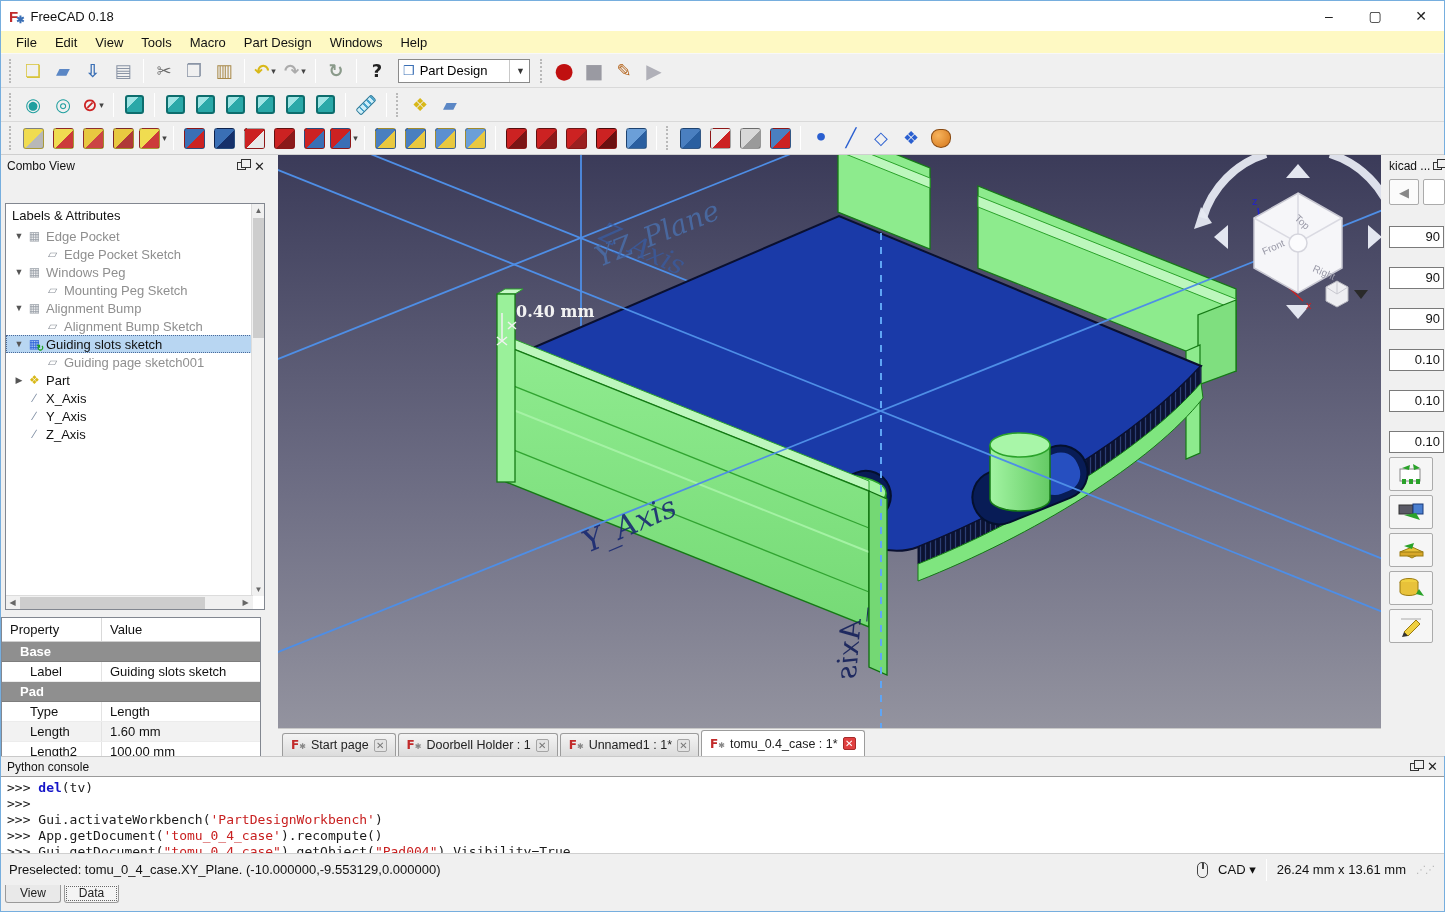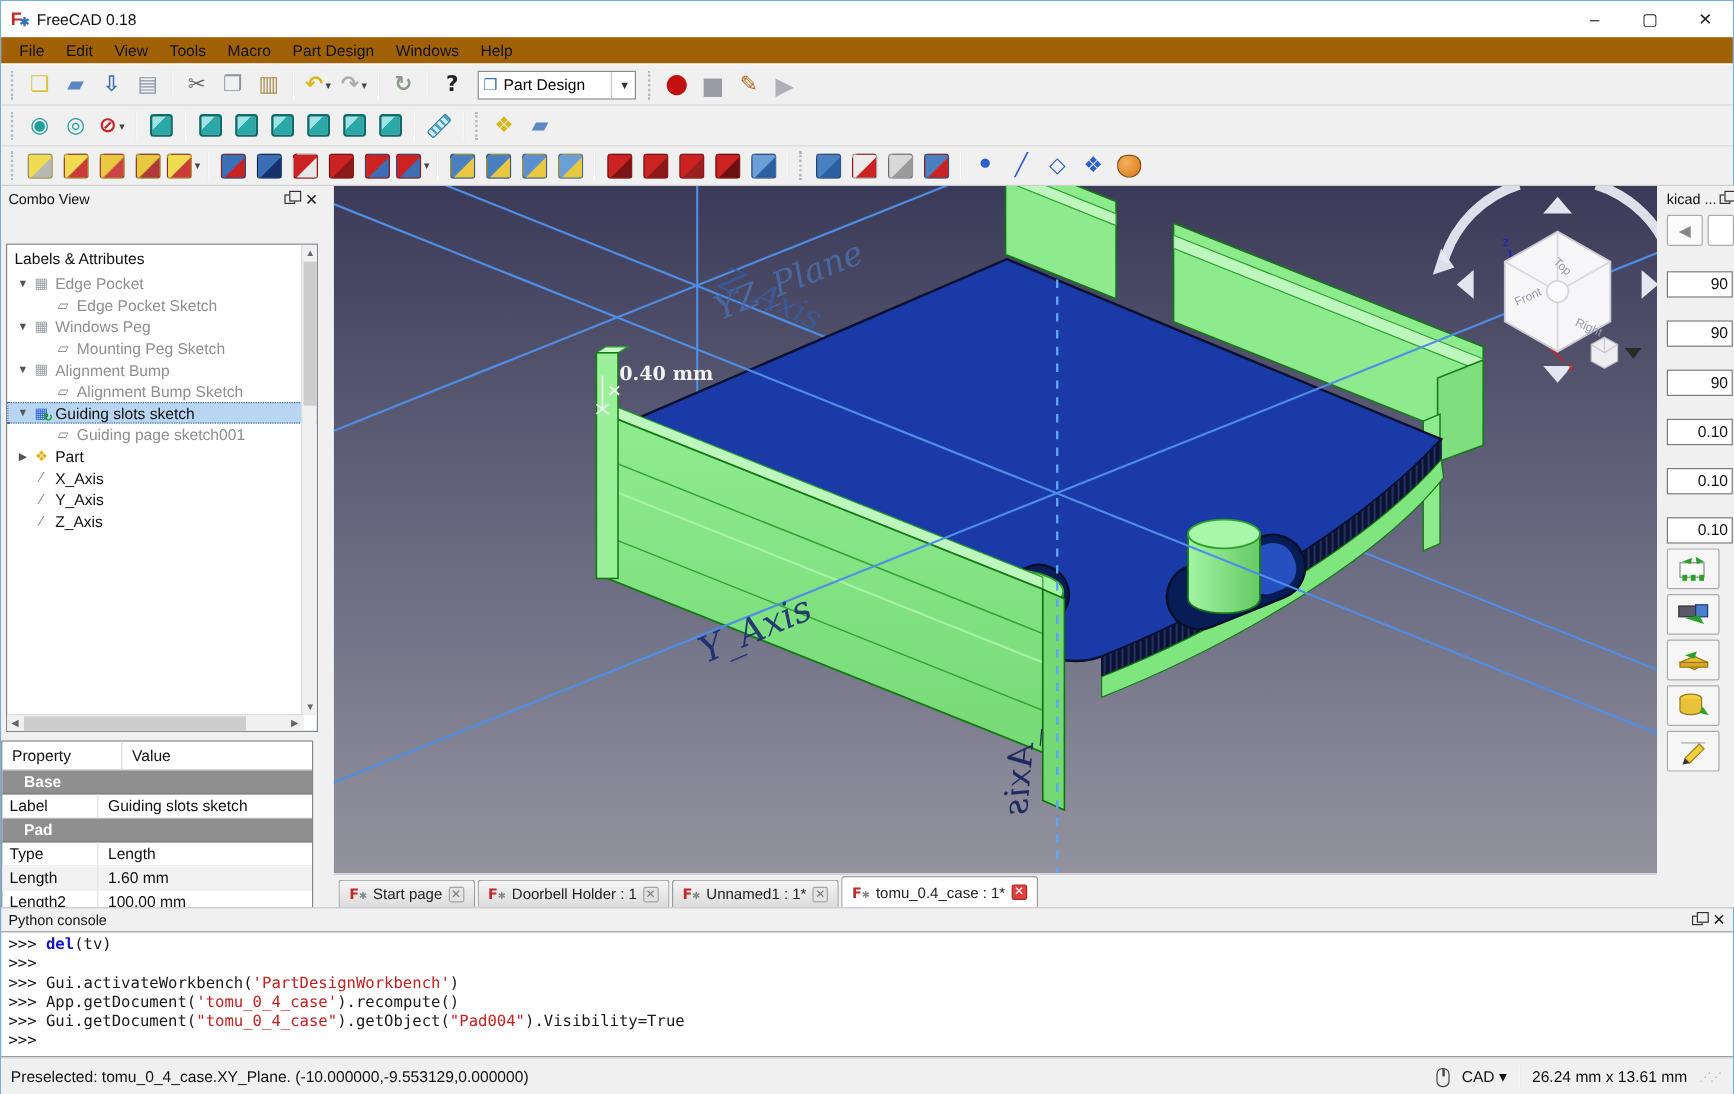--- a/index.html
+++ b/index.html
@@ -9,21 +9,21 @@
 
   
   .titlebar { position:absolute; left:0; top:0; width:100%; height:30px; background:#ffffff; display:flex; align-items:center; padding-left:8px; }
   .appico { display:inline-flex; align-items:center; font-weight:bold; font-size:15px; color:#c22a2a; margin-right:6px; }
   .appico .gear { color:#3a6fb5; font-size:10px; margin-left:-2px; margin-top:6px; }
   .title-text { color:#111; font-size:13px; }
   .wincontrols { margin-left:auto; display:flex; height:100%; }
   .winbtn { width:46px; height:100%; display:flex; align-items:center; justify-content:center; color:#222; font-size:14px; }
 
   
-  .menubar { position:absolute; left:0; top:30px; width:100%; height:22px; background:#a16207; display:flex; align-items:center; padding-left:6px; }
+  .menubar { position:absolute; left:0; top:30px; width:100%; height:22px; background:#fef9c3; display:flex; align-items:center; padding-left:6px; }
   .menu-item { padding:2px 9px; color:#111; }
 
   
   .tbrow { position:absolute; left:0; width:100%; height:34px; background:#f0f0f0; display:flex; align-items:center; padding-left:4px; border-top:1px solid #f8f8f8; }
   .tb1 { top:52px; } .tb2 { top:86px; border-top:1px solid #d9d9d9; } .tb3 { top:120px; border-top:1px solid #d9d9d9; border-bottom:1px solid #cfcfcf;}
   .tb-btn { min-width:28px; height:28px; display:inline-flex; align-items:center; justify-content:center; margin:0 1px; border-radius:3px; }
   .tb-g { font-size:18px; line-height:1; font-weight:bold; font-family:"DejaVu Sans", sans-serif; }
   .tb-sep { width:1px; height:24px; background:#c5c5c5; border-right:1px solid #fff; margin:0 5px; }
   .tb-handle { width:5px; height:24px; margin:0 4px; border-left:2px dotted #b9b9b9; }
   .dd { font-size:9px; color:#444; margin-left:2px; }
@@ -62,21 +62,21 @@
   .hscroll { position:absolute; left:0; bottom:0; width:247px; height:14px; background:#f0f0f0; border-top:1px solid #dcdcdc; }
   .hthumb { position:absolute; left:14px; top:1px; width:185px; height:12px; background:#cdcdcd; }
   .prop-table { position:absolute; left:0; top:0; width:260px; height:265px; background:#fff; border:1px solid #828790; font-size:13px; }
   .prop-head { display:flex; height:24px; border-bottom:1px solid #d0d0d0; align-items:center; }
   .prop-head div { padding-left:8px; color:#111; }
   .prop-col1 { width:100px; border-right:1px solid #d9d9d9; height:100%; display:flex; align-items:center; }
   .prop-col2 { flex:1; height:100%; display:flex; align-items:center; }
   .prop-group { height:20px; background:#8f8f8f; color:#fff; font-weight:bold; display:flex; align-items:center; padding-left:18px; border-bottom:1px solid #7d7d7d; }
   .prop-row { display:flex; height:20px; border-bottom:1px solid #ececec; }
   .prop-row.alt { background:#f2f2f2; }
-  .prop-row .p { width:80px; padding-left:6px; border-right:1px solid #e3e3e3; display:flex; align-items:center; color:#111; }
+  .prop-row .p { width:100px; padding-left:28px; border-right:1px solid #e3e3e3; display:flex; align-items:center; color:#111; }
   .prop-row .v { flex:1; padding-left:8px; display:flex; align-items:center; color:#111; }
   .vd-tabs { position:absolute; left:4px; top:729px; display:flex; gap:0; }
   .vd-tab { padding:2px 14px; font-size:12px; border:1px solid #9a9a9a; border-top:none; background:#e9e9e9; border-radius:0 0 3px 3px; margin-right:3px; color:#222;}
   .vd-tab.active { background:#f4f4f4; outline:1px dotted #666; outline-offset:-3px; }
 
   .splitter-v { position:absolute; left:268px; top:0; width:9px; height:601px; background:#f0f0f0; }
 
   
   .viewport { position:absolute; left:277px; top:0; width:1103px; height:573px; overflow:hidden; }
   .doc-tabbar { position:absolute; left:277px; top:573px; width:1103px; height:28px; background:#f0f0f0; border-top:1px solid #c9c9c9; display:flex; align-items:flex-end; padding-left:4px; }
@@ -99,21 +99,21 @@
   
   .pyconsole { position:absolute; left:0; top:755px; width:100%; height:125px; }
   .py-header { height:20px; background:#f0f0f0; border-top:1px solid #c9c9c9; display:flex; align-items:center; padding:0 6px; font-size:12px; color:#111; }
   .py-body { height:105px; background:#fff; border:1px solid #9a9a9a; border-left:none; border-right:none; padding:3px 0 0 6px; font-family:"DejaVu Sans Mono", monospace; font-size:13px; overflow:hidden; }
   .py-line { height:16px; white-space:pre; color:#1a1a1a; }
   .py-line .kw { color:#1515c8; font-weight:bold; }
   .py-line .s { color:#c82020; }
   .py-line .p { color:#1a1a1a; }
 
   
-  .statusbar { position:absolute; left:0; top:880px; width:100%; height:32px; background:#f0f0f0; border-top:1px solid #cfcfcf; display:flex; align-items:center; padding:0 10px 0 8px; color:#111; }
+  .statusbar { position:absolute; left:0; top:852px; width:100%; height:32px; background:#f0f0f0; border-top:1px solid #cfcfcf; display:flex; align-items:center; padding:0 10px 0 8px; color:#111; }
   .sb-right { margin-left:auto; display:flex; align-items:center; gap:10px; }
   .mouseico { width:11px; height:16px; border:1.5px solid #444; border-radius:5px; position:relative; }
   .mouseico::before { content:""; position:absolute; left:4px; top:0; width:1.5px; height:6px; background:#444; }
   .sb-div { width:1px; height:22px; background:#c5c5c5; border-right:1px solid #fff; }
   .grip { color:#b5b5b5; font-size:10px; letter-spacing:-1px; }
 </style>
 </head>
 <body>
 
 <div class="window">

